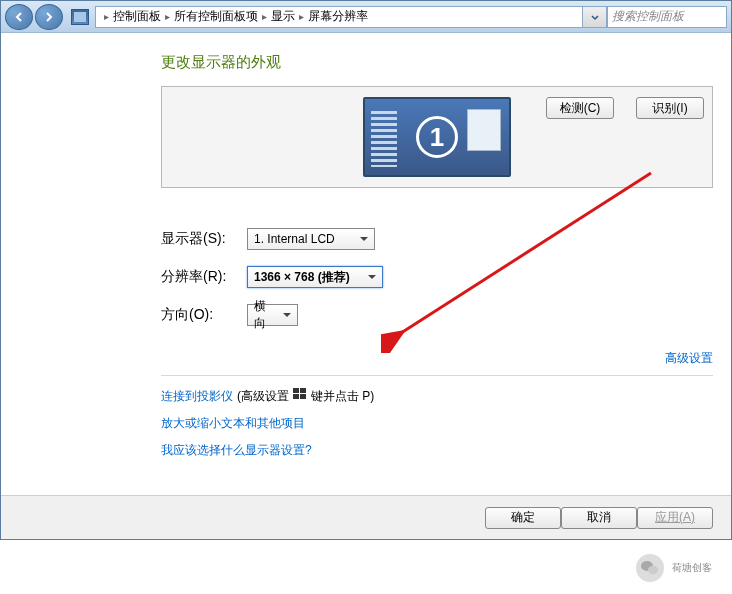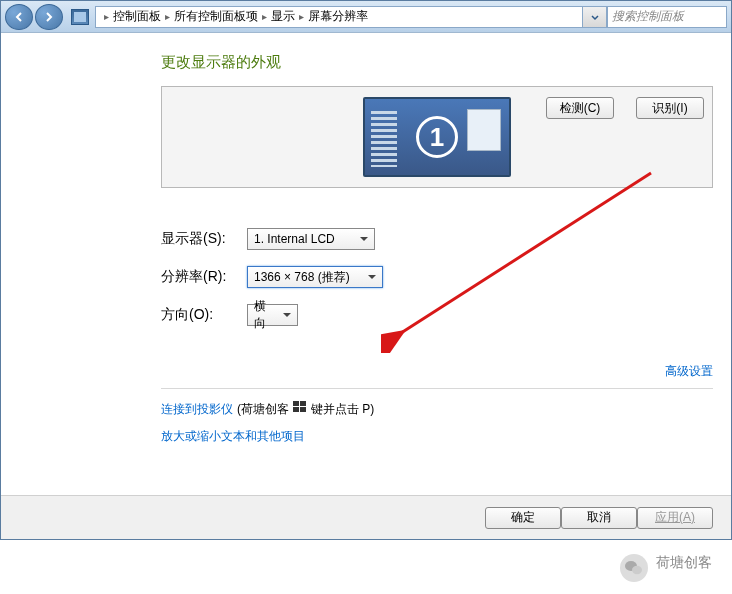--- a/index.html
+++ b/index.html
@@ -206,29 +206,30 @@
       content: '';
       position: absolute;
       right: 6px;
       top: 8px;
       border: 4px solid transparent;
       border-top-color: #444;
     }
     .combo-hl {
       border: 1px solid #3a78c8;
       box-shadow: 0 0 2px #6aa8e8;
+      font-weight: bold;
     }
     .arrow-annotation {
       position: absolute;
       pointer-events: none;
     }
     .adv-link {
       text-align: right;
       width: 552px;
-      margin: 37px 0 8px 0;
+      margin: 24px 0 8px 0;
     }
     .link {
       color: #0066cc;
       cursor: pointer;
       font-size: 12px;
     }
     .divider {
       width: 552px;
       height: 1px;
       background: #d8d8d8;
@@ -259,24 +260,24 @@
       padding-right: 18px;
       gap: 0;
     }
     .bottom-bar .win-btn { min-width: 76px; }
     .btn-disabled { color: #999; text-decoration: underline; }
     .watermark {
       position: absolute;
       right: 20px;
       bottom: 12px;
       display: flex;
-      align-items: flex-start;
+      align-items: center;
       gap: 8px;
       color: #888;
-      font-size: 14px;
+      font-size: 10px;
     }
     .wechat-icon {
       width: 28px;
       height: 28px;
       border-radius: 50%;
       background: #ddd;
       display: flex;
       align-items: center;
       justify-content: center;
     }
@@ -362,34 +363,37 @@
       <line x1="270" y1="10" x2="20" y2="170" stroke="#d81818" stroke-width="3" marker-end="url(#ah)"></line>
     </svg>
 
     <div class="adv-link">
       <span class="link">高级设置</span>
     </div>
     <div class="divider"></div>
 
     <div class="link-row">
       <span class="link">连接到投影仪</span>
-      <span>(荷塘创客</span>
+      <span>(高级设置</span>
       <span class="win-key">
         <svg viewBox="0 0 14 12">
             <rect x="0" y="0" width="6" height="5" fill="#333"></rect>
             <rect x="7" y="0" width="6" height="5" fill="#333"></rect>
             <rect x="0" y="6" width="6" height="5" fill="#333"></rect>
             <rect x="7" y="6" width="6" height="5" fill="#333"></rect>
           </svg>
       </span>
       <span>键并点击 P)</span>
     </div>
     <div class="link-row">
       <span class="link">放大或缩小文本和其他项目</span>
     </div>
+    <div class="link-row">
+      <span class="link">我应该选择什么显示器设置?</span>
+    </div>
   </div>
 
   <div class="bottom-bar">
     <button class="win-btn">确定</button>
     <button class="win-btn">取消</button>
     <button class="win-btn btn-disabled">应用(A)</button>
   </div>
 </div>
 
 <div class="watermark">

